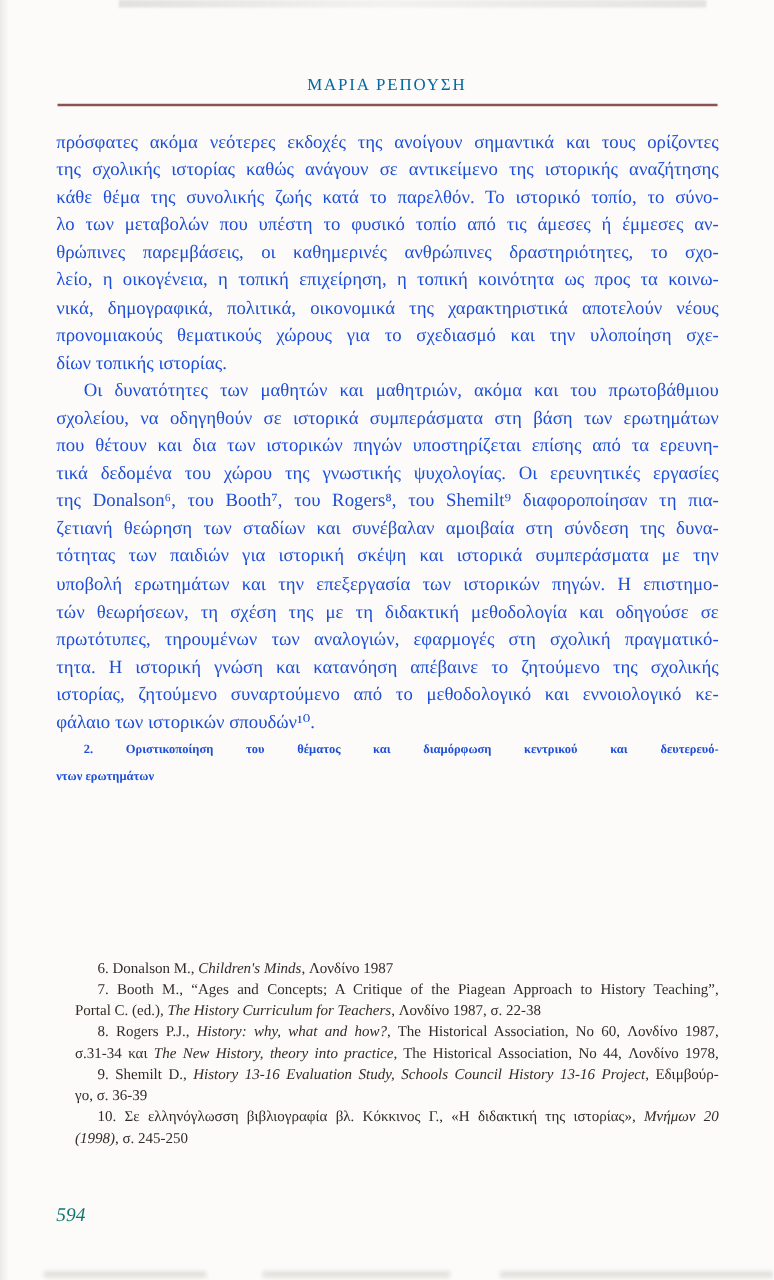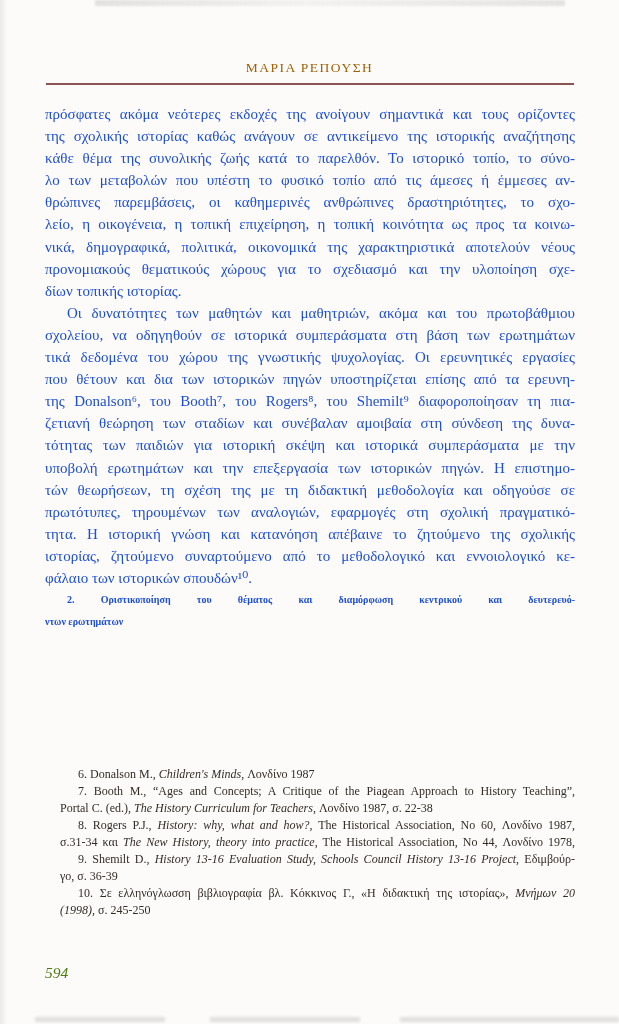--- a/index.html
+++ b/index.html
@@ -28,21 +28,21 @@
   .smudge-bottom { position: absolute; height: 5px; bottom: 2px; background: rgba(185,182,178,0.40); filter: blur(1.5px); }
   .smudge-b1 { left: 35px;  width: 130px; }
   .smudge-b2 { left: 210px; width: 150px; }
   .smudge-b3 { left: 400px; width: 219px; }
 
   .running-header {
     position: absolute; top: 60px; left: 0; right: 0;
     text-align: center;
     font-size: 13.5px;
     letter-spacing: 1.5px;
-    color: #a16207;
+    color: #0369a1;
   }
   .header-rule {
     position: absolute; top: 83px; left: 46px; width: 528px; height: 2px;
     background: #8a5454;
   }
 
   .bodytext {
     position: absolute; top: 103px; left: 45px; width: 530px;
     font-size: 15px; line-height: 22.1px;
     color: #1d4ed8;
@@ -64,21 +64,21 @@
   }
   .fline { text-align: justify; text-align-last: justify; margin-left: 15px; }
   .fline.last { text-align-last: left; }
   .fline.indent { padding-left: 18px; }
   .it { font-style: italic; }
 
   .page-number {
     position: absolute; top: 964px; left: 45px;
     font-style: italic;
     font-size: 15.5px;
-    color: #4d7c0f;
+    color: #0f766e;
   }
 </style>
 </head>
 <body>
 
 <div class="page">
 
   <div class="edge-left"></div>
   <div class="smudge-top"></div>
   <div class="smudge-bottom smudge-b1"></div>
@@ -96,22 +96,22 @@
         <div class="line">λο των μεταβολών που υπέστη το φυσικό τοπίο από τις άμεσες ή έμμεσες αν-</div>
         <div class="line">θρώπινες παρεμβάσεις, οι καθημερινές ανθρώπινες δραστηριότητες, το σχο-</div>
         <div class="line">λείο, η οικογένεια, η τοπική επιχείρηση, η τοπική κοινότητα ως προς τα κοινω-</div>
         <div class="line">νικά, δημογραφικά, πολιτικά, οικονομικά της χαρακτηριστικά αποτελούν νέους</div>
         <div class="line">προνομιακούς θεματικούς χώρους για το σχεδιασμό και την υλοποίηση σχε-</div>
         <div class="line last">δίων τοπικής ιστορίας.</div>
       </div>
       <div class="para p-body">
         <div class="line indent">Οι δυνατότητες των μαθητών και μαθητριών, ακόμα και του πρωτοβάθμιου</div>
         <div class="line">σχολείου, να οδηγηθούν σε ιστορικά συμπεράσματα στη βάση των ερωτημάτων</div>
+        <div class="line">που θέτουν και δια των ιστορικών πηγών υποστηρίζεται επίσης από τα ερευνη-</div>
         <div class="line">τικά δεδομένα του χώρου της γνωστικής ψυχολογίας. Οι ερευνητικές εργασίες</div>
-        <div class="line">που θέτουν και δια των ιστορικών πηγών υποστηρίζεται επίσης από τα ερευνη-</div>
         <div class="line">της Donalson⁶, του Booth⁷, του Rogers⁸, του Shemilt⁹ διαφοροποίησαν τη πια-</div>
         <div class="line">ζετιανή θεώρηση των σταδίων και συνέβαλαν αμοιβαία στη σύνδεση της δυνα-</div>
         <div class="line">τότητας των παιδιών για ιστορική σκέψη και ιστορικά συμπεράσματα με την</div>
         <div class="line">υποβολή ερωτημάτων και την επεξεργασία των ιστορικών πηγών. Η επιστημο-</div>
         <div class="line">τών θεωρήσεων, τη σχέση της με τη διδακτική μεθοδολογία και οδηγούσε σε</div>
         <div class="line">πρωτότυπες, τηρουμένων των αναλογιών, εφαρμογές στη σχολική πραγματικό-</div>
         <div class="line">τητα. Η ιστορική γνώση και κατανόηση απέβαινε το ζητούμενο της σχολικής</div>
         <div class="line">ιστορίας, ζητούμενο συναρτούμενο από το μεθοδολογικό και εννοιολογικό κε-</div>
         <div class="line last">φάλαιο των ιστορικών σπουδών¹⁰.</div>
       </div>

